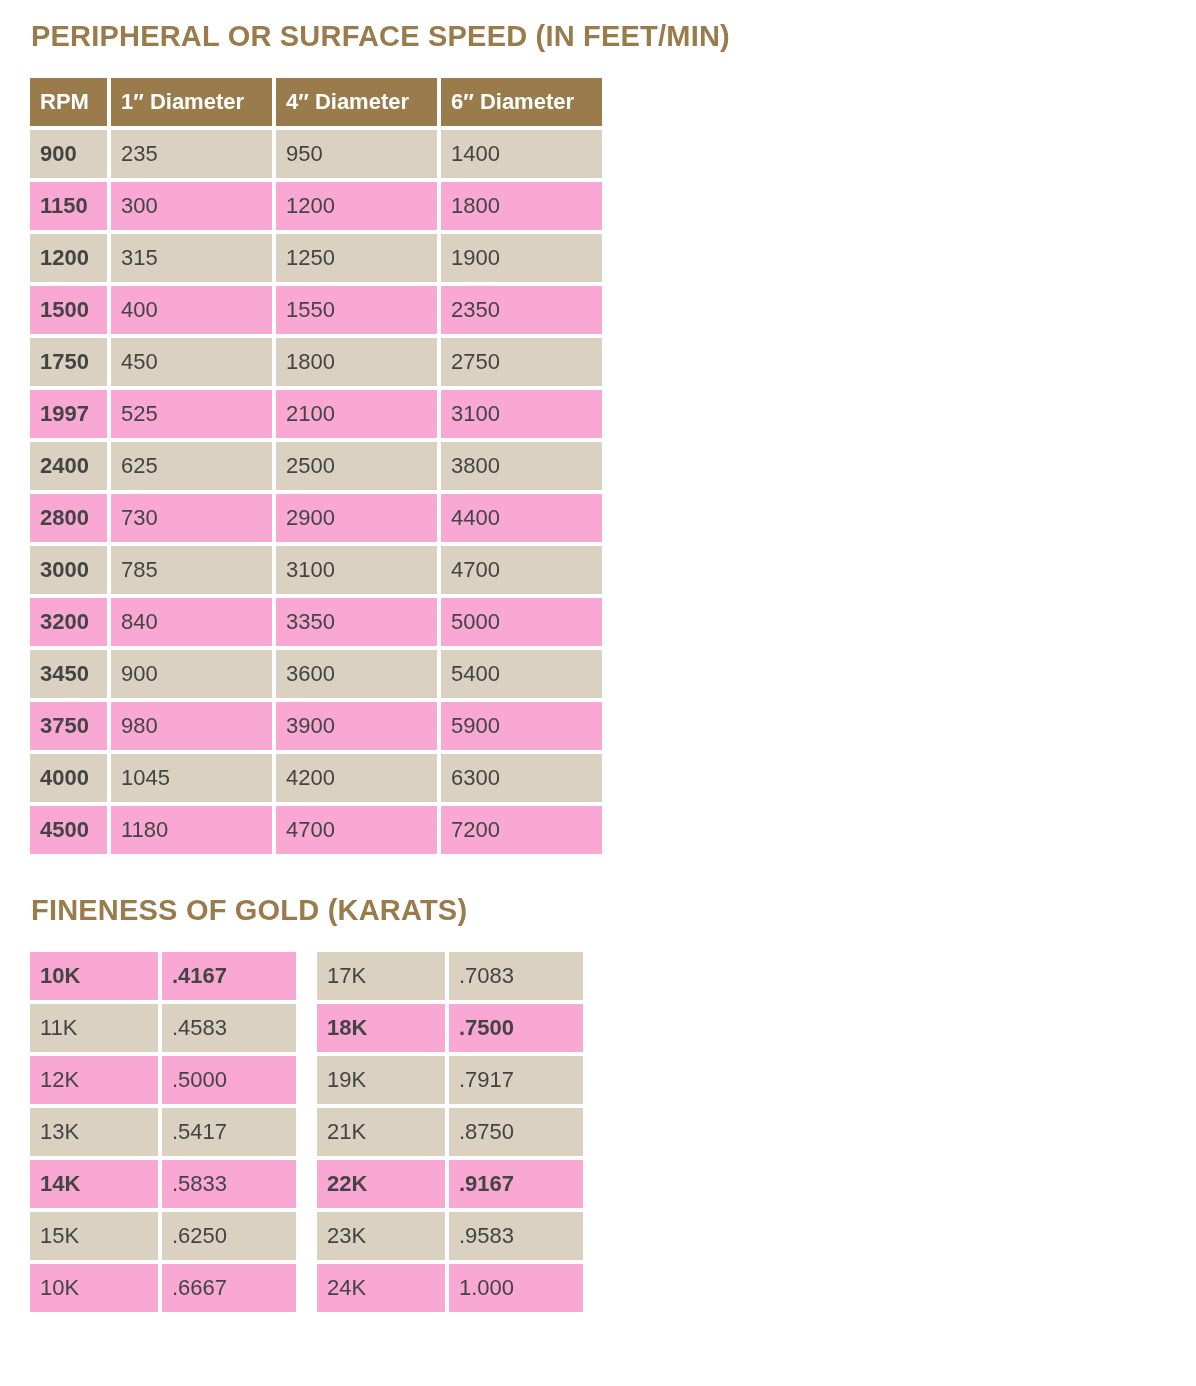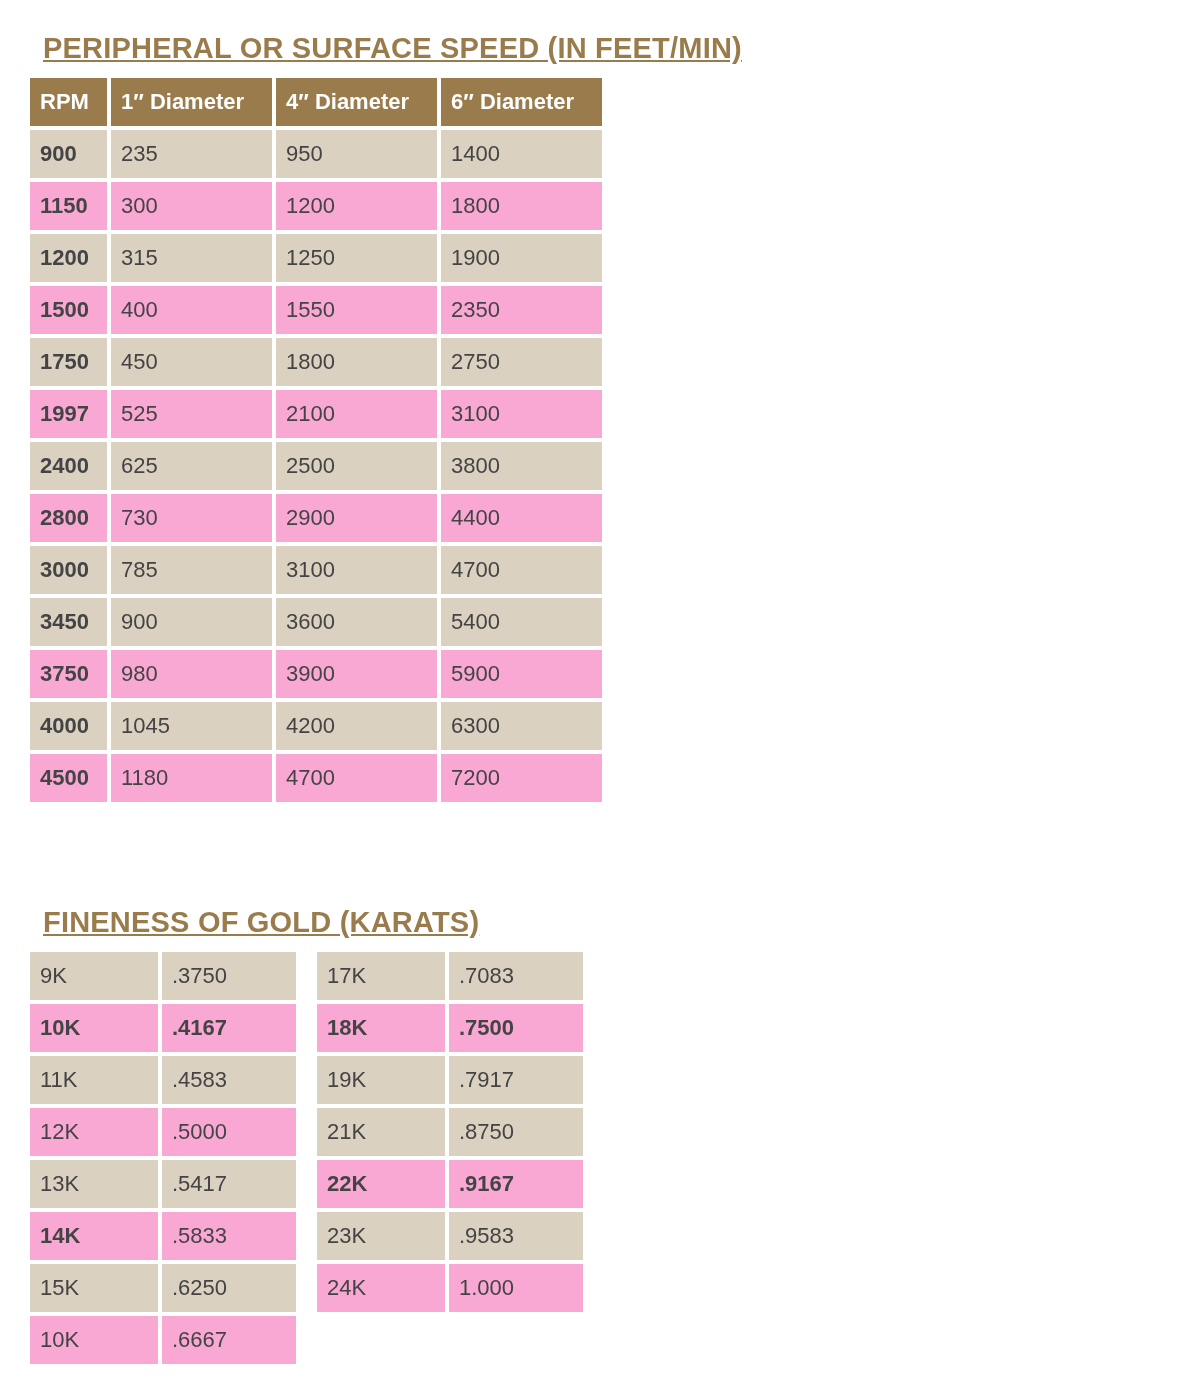--- a/index.html
+++ b/index.html
@@ -1,17 +1,17 @@
 <!DOCTYPE html>
 <html><head>
 <meta charset="utf-8">
 <style>
   html, body { margin:0; padding:0; background:#ffffff; }
   body { width:1196px; height:1386px; position:relative; font-family:"Liberation Sans", sans-serif; color:#444444; }
-  .heading { position:absolute; left:27px; margin:16px; font-family:"Liberation Sans", sans-serif; font-weight:bold; font-size:29px; color:#9a7b4b; letter-spacing:0.2px; white-space:nowrap;text-decoration:underline; }
+  .heading { position:absolute; left:27px; margin:4px; font-family:"Liberation Sans", sans-serif; font-weight:bold; font-size:29px; color:#9a7b4b; letter-spacing:0.2px; white-space:nowrap; }
   #h1 { top:16px; }
   #h2 { top:890px;text-align:center; }
   table { position:absolute; border-collapse:separate; border-spacing:4px; }
   td, th { font-size:22px; text-align:left; padding:0 0 0 10px; height:48px; vertical-align:middle; white-space:nowrap; }
   th { background:#9a7b4b; color:#ffffff; font-weight:bold; }
   tr.odd td { background:#dad1c1; }
   tr.even td { background:#f9a8d4; }
   td.rpm { font-weight:bold; }
   td.bold { font-weight:bold; }
   #speed-table { left:26px; top:74px; }
@@ -93,20 +93,26 @@
         <td>730</td>
         <td>2900</td>
         <td>4400</td>
       </tr>
       <tr class="odd">
         <td class="rpm">3000</td>
         <td>785</td>
         <td>3100</td>
         <td>4700</td>
       </tr>
+      <tr class="even">
+        <td class="rpm">3200</td>
+        <td>840</td>
+        <td>3350</td>
+        <td>5000</td>
+      </tr>
       <tr class="odd">
         <td class="rpm">3450</td>
         <td>900</td>
         <td>3600</td>
         <td>5400</td>
       </tr>
       <tr class="even">
         <td class="rpm">3750</td>
         <td>980</td>
         <td>3900</td>
@@ -128,24 +134,20 @@
 </table>
 
 <h2 id="h2" class="heading">FINENESS OF GOLD (KARATS)</h2>
 
 <table id="gold-left" class="gold">
   <colgroup>
       <col class="k">
       <col class="v">
     </colgroup>
   <tbody id="gold-left-body">
-      <tr class="odd">
-        <td>9K</td>
-        <td>.3750</td>
-      </tr>
       <tr class="even">
         <td class="bold">10K</td>
         <td class="bold">.4167</td>
       </tr>
       <tr class="odd">
         <td>11K</td>
         <td>.4583</td>
       </tr>
       <tr class="even">
         <td>12K</td>

